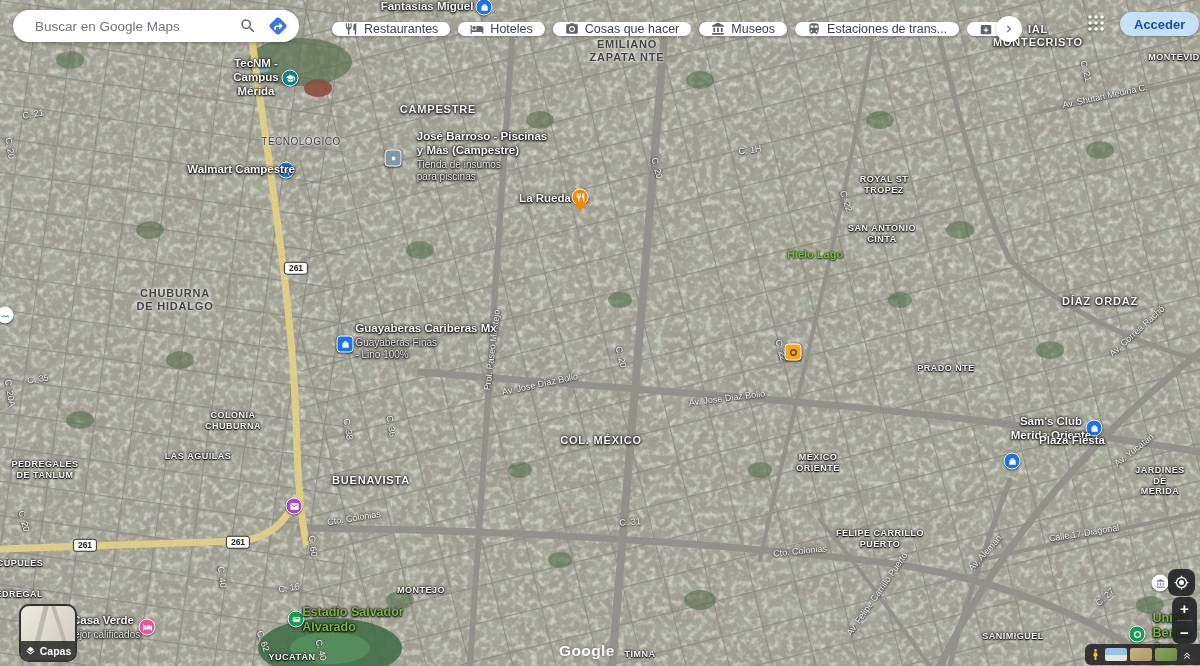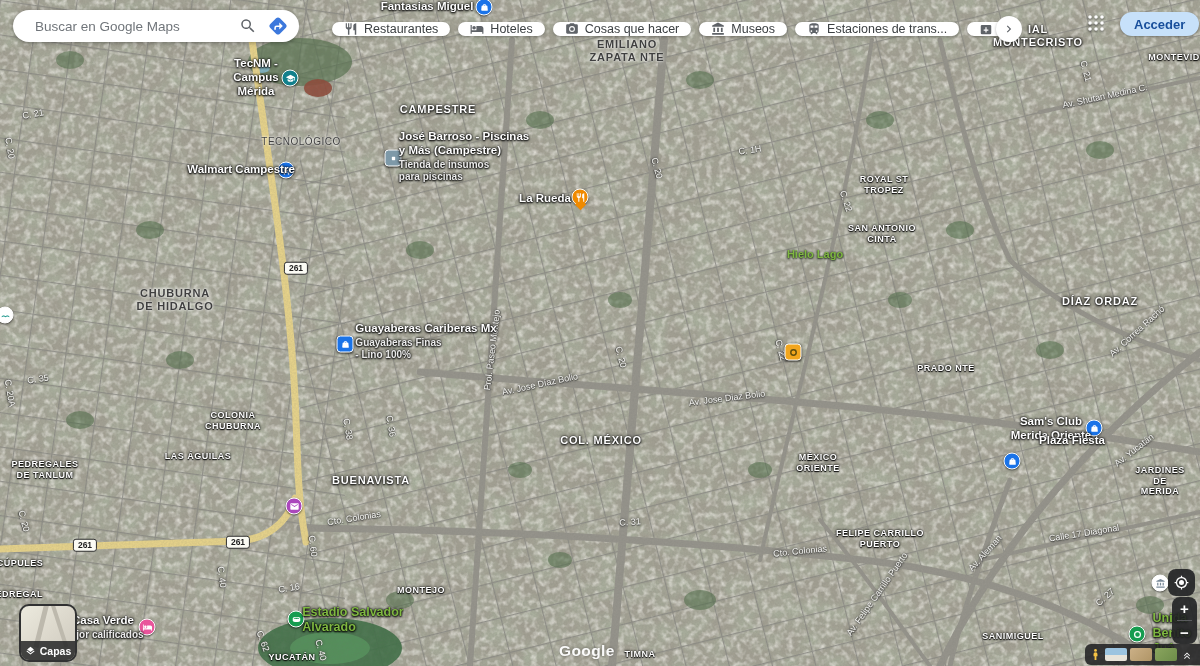--- a/index.html
+++ b/index.html
@@ -33,21 +33,21 @@
      border:1.5px solid #fff;box-sizing:border-box;box-shadow:0 1px 2px rgba(0,0,0,.55);}
   .poi-ico svg{width:10px;height:10px;fill:currentColor;display:block;}
   .sh-circle{border-radius:50%;}
   .sh-square{border-radius:4px;}
   .sh-pin{border-radius:50%;}
   .sh-pin::after{content:"";position:absolute;left:50%;top:11px;width:8px;height:8px;
      background:var(--c);transform:translateX(-50%) rotate(45deg);z-index:-1;}
   .poi-lab{position:absolute;transform:translate(-50%,-50%);color:#fff;font-size:11.5px;font-weight:bold;
      line-height:1.2;white-space:pre-line;text-align:center;
      text-shadow:0 0 2px #000,0 0 3px rgba(0,0,0,.85),0 1px 2px rgba(0,0,0,.9);}
-  .poi-lab .sub{font-weight:bold;font-size:10px;color:#ececec;margin-top:1px;}
+  .poi-lab .sub{font-weight:normal;font-size:10px;color:#ececec;margin-top:1px;}
   .poi-lab.al-left{text-align:left;}
   .poi-lab.txt-green{color:#7fb841;font-size:12.5px;}
 
   
   .searchbox{position:absolute;left:13px;top:10px;width:286px;height:32px;background:#fff;
      border-radius:18px;box-shadow:0 1px 4px rgba(0,0,0,.35);display:flex;align-items:center;
      padding:0 10px 0 20px;box-sizing:border-box;z-index:20;}
   .searchbox input{border:none;outline:none;flex:1;min-width:0;font-size:13.5px;color:#333;
      font-family:inherit;background:transparent;}
   .searchbox input::placeholder{color:#70757a;}
@@ -269,21 +269,21 @@
           <svg viewBox="0 0 24 24">
             <path d="M7 18a2 2 0 1 0 .01 4.01A2 2 0 0 0 7 18zm10 0a2 2 0 1 0 .01 4.01A2 2 0 0 0 17 18zM7.2 14.6l.1-.2L8.1 13h7.45a2 2 0 0 0 1.75-1.03l3.86-7L19.42 4l-3.87 7H8.53L4.27 2H1v2h2l3.6 7.59-1.35 2.45A2 2 0 0 0 7 17h12v-2H7.42a.25.25 0 0 1-.22-.4z"></path>
           </svg>
         </div>
         <div class="poi-lab" style="left: 241px; top: 170px;">Walmart Campestre</div>
         <div class="poi-ico sh-square" style="background: rgb(126, 153, 168); --c: #7e99a8; left: 393px; top: 158px;">
           <svg viewBox="0 0 24 24">
             <rect x="8" y="8" width="8" height="8" rx="1.5"></rect>
           </svg>
         </div>
-        <div class="poi-lab al-left" style="left: 464px; top: 156px;">José Barroso - Piscinas
+        <div class="poi-lab al-left" style="left: 482px; top: 156px;">José Barroso - Piscinas
 y Más (Campestre)<div class="sub">Tienda de insumos
 para piscinas</div></div>
         <div class="poi-ico sh-pin" style="background: rgb(239, 138, 0); --c: #ef8a00; left: 580px; top: 197px;">
           <svg viewBox="0 0 24 24">
             <path d="M11 9H9V2H7v7H5V2H3v7c0 2.12 1.66 3.84 3.75 3.97V22h2.5v-9.03C11.34 12.84 13 11.12 13 9V2h-2v7zm5-3v8h2.5v8H21V2c-2.76 0-5 2.24-5 4z"></path>
           </svg>
         </div>
         <div class="poi-lab" style="left: 545px; top: 199px;">La Rueda</div>
         <div class="poi-ico sh-square" style="background: rgb(26, 115, 232); --c: #1a73e8; left: 345px; top: 344px;">
           <svg viewBox="0 0 24 24">

